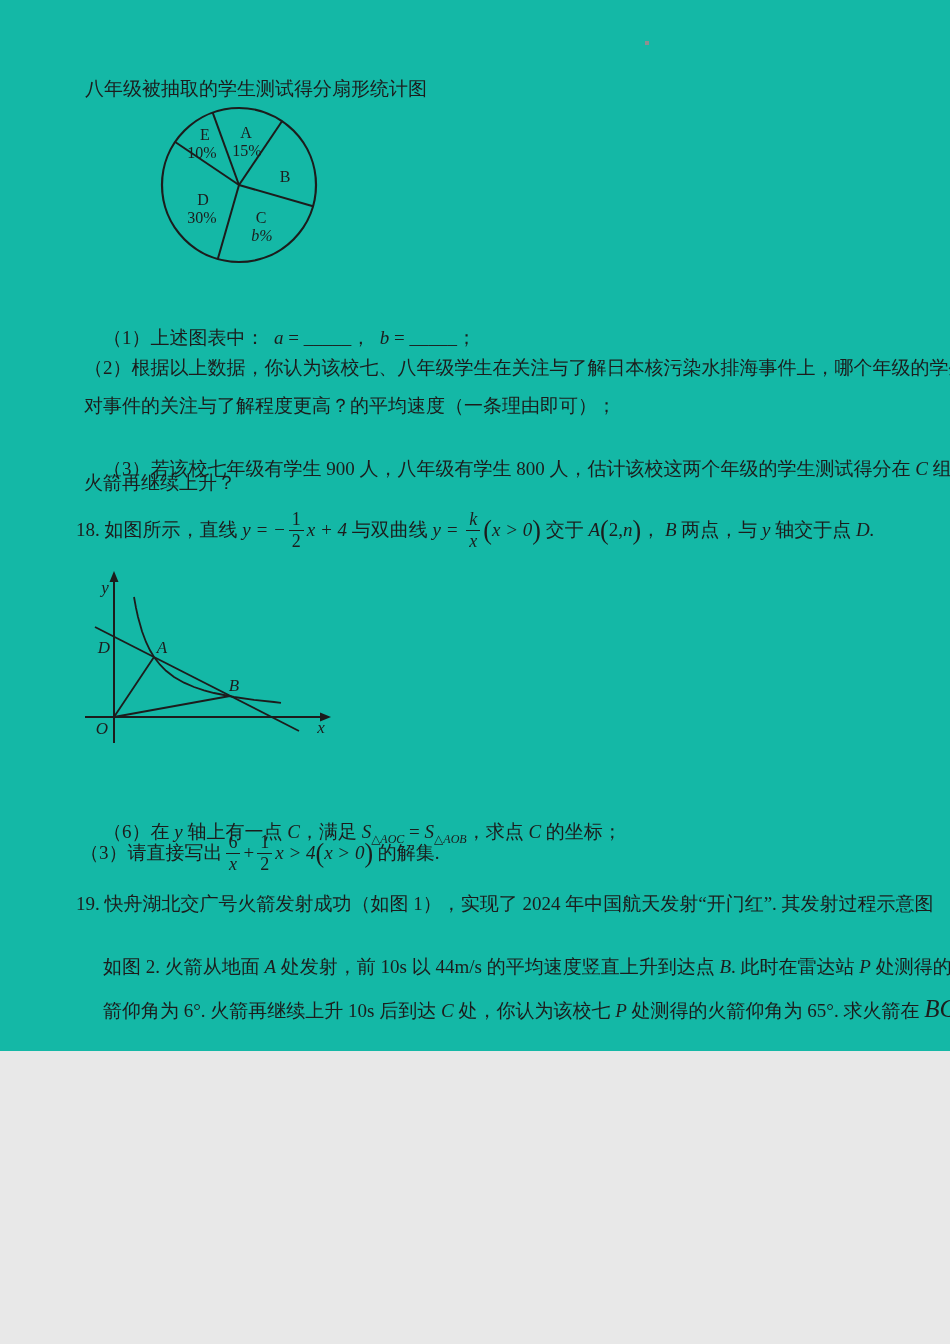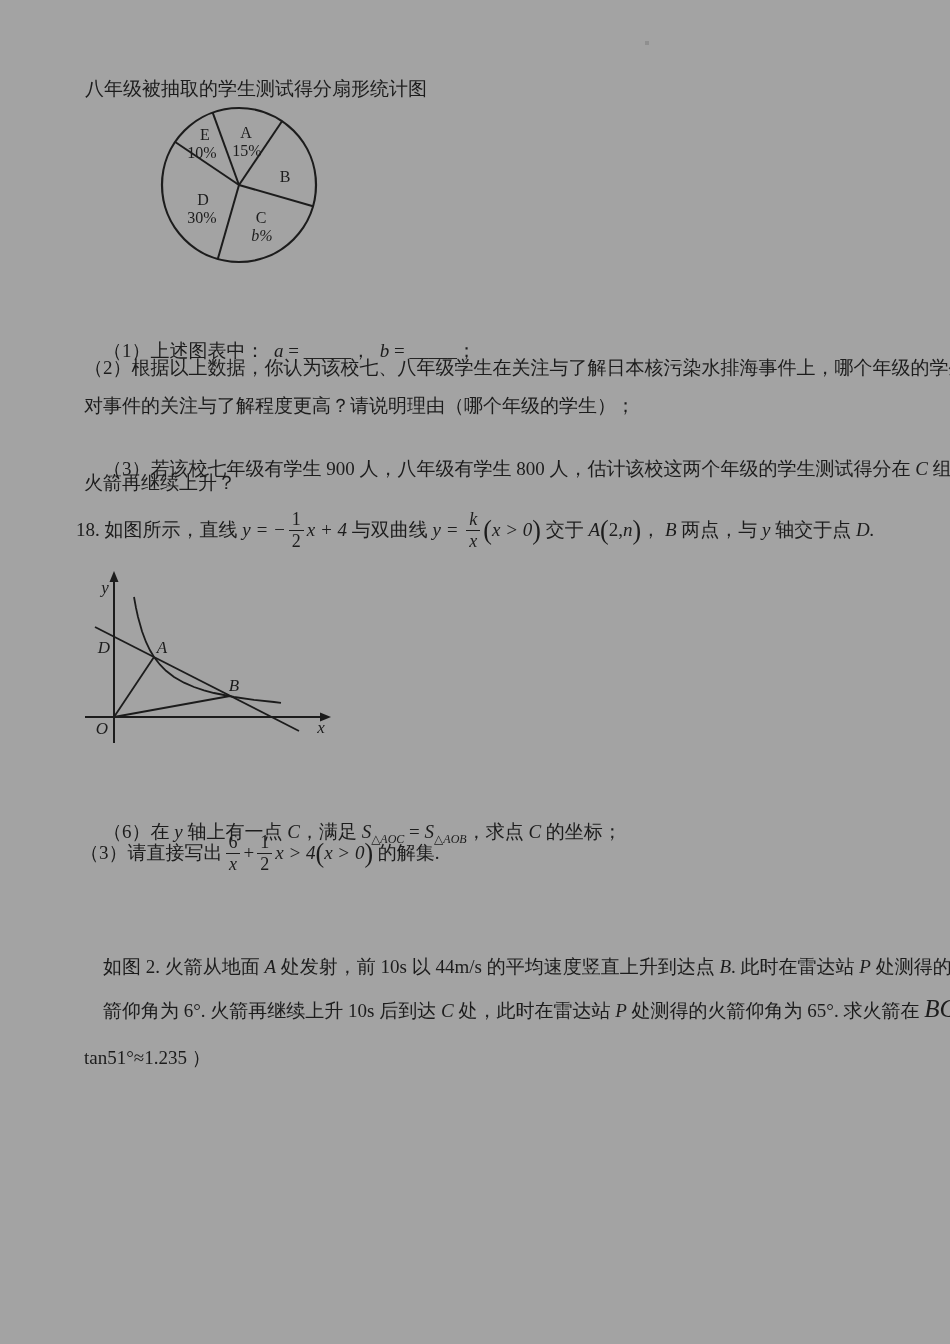--- a/index.html
+++ b/index.html
@@ -1,19 +1,19 @@
 <!DOCTYPE html>
 <html><head>
 <meta charset="utf-8">
 <style>
   html,body{margin:0;padding:0;background:#e8e8e8;}
   .page{
     position:relative;
-    width:950px;height:1344px;
-    background:#a3a3a3;
+    width:950px;height:1051px;
+    background:#14b8a6;
     font-family:"Liberation Serif","DejuVu Serif",serif;
     font-family:"Liberation Serif","DejaVu Serif",serif;
     color:#1c1c1c;
     overflow:hidden;
     margin:0 auto;
     text-decoration:underline;
   }
   .line{
     position:absolute;left:84px;
     font-size:19px;line-height:1.25;
@@ -60,26 +60,26 @@
       <text x="88" y="52">15%</text>
       <text x="126" y="78">B</text>
       <text x="44" y="101">D</text>
       <text x="43" y="119">30%</text>
       <text x="102" y="119">C</text>
       <text x="103" y="137" font-style="italic">b%</text>
     </g>
   </svg>
 
 
-  <div class="line" style="top:315px">
+  <div class="line" style="top:302px">
     <span>（1）上述图表中：  </span><span class="it">a</span><span> = </span><span>_____</span><span>，  </span><span class="it">b</span><span> = </span><span>_____</span><span>；</span>
   </div>
 
   <div class="line" style="top:356px">（2）根据以上数据，你认为该校七、八年级学生在关注与了解日本核污染水排海事件上，哪个年级的学生</div>
-  <div class="line" style="top:394px">对事件的关注与了解程度更高？请说明理由（哪个年级的学生）；</div>
+  <div class="line" style="top:394px">对事件的关注与了解程度更高？的平均速度（一条理由即可）；</div>
 
   <div class="line" style="top:433px">
     <span>（3）若该校七年级有学生 900 人，八年级有学生 800 人，估计该校这两个年级的学生测试得分在 </span><span class="it">C</span><span> 组的人</span>
   </div>
   <div class="line" style="top:471px">火箭再继续上升？</div>
 
   <div class="mline" style="top:503px;height:54px">
     <span>18. 如图所示，直线 </span><span class="it">y = −</span><span class="frac"><span class="num">1</span><span class="den">2</span></span><span class="it">x + 4</span><span> 与双曲线 </span><span class="it">y = </span><span class="frac it"><span class="num">k</span><span class="den">x</span></span><span class="bp">(</span><span class="it">x &gt; 0</span><span class="bp">)</span><span> 交于 </span><span class="it">A</span><span class="bp">(</span><span>2,</span><span class="it">n</span><span class="bp">)</span><span>， </span><span class="it">B</span><span> 两点，与 </span><span class="it">y</span><span> 轴交于点 </span><span class="it">D.</span>
   </div>
 
@@ -108,24 +108,25 @@
 
 
   <div class="line" style="top:796px">
     <span>（6）在 </span><span class="it">y</span><span> 轴上有一点 </span><span class="it">C</span><span>，满足 </span><span class="it">S</span><span class="ss">△AOC</span><span> = </span><span class="it">S</span><span class="ss">△AOB</span><span>，求点 </span><span class="it">C</span><span> 的坐标；</span>
   </div>
 
   <div class="mline" style="left:80px;top:827px;height:52px">
     <span>（3）请直接写出</span><span class="frac"><span class="num">6</span><span class="den it">x</span></span><span>+</span><span class="frac"><span class="num">1</span><span class="den">2</span></span><span class="it">x &gt; 4</span><span class="bp">(</span><span class="it">x &gt; 0</span><span class="bp">)</span><span> 的解集.</span>
   </div>
 
+  <div class="line" style="left:76px;top:892px">19. 快舟湖北交广号火箭发射成功（如图 1），实现了 2024 年中国航天发射“开门红”. 其发射过程示意图</div>
 
   <div class="line" style="top:931px">
     <span>如图 2. 火箭从地面 </span><span class="it">A</span><span> 处发射，前 10s 以 44m/s 的平均速度竖直上升到达点 </span><span class="it">B</span><span>. 此时在雷达站 </span><span class="it">P</span><span> 处测得的火</span>
   </div>
 
   <div class="line" style="top:969px">
-    <span>箭仰角为 6°. 火箭再继续上升 10s 后到达 </span><span class="it">C</span><span> 处，此时在雷达站 </span><span class="it">P</span><span> 处测得的火箭仰角为 65°. 求火箭在 </span><span class="it" style="font-size:25px">BC</span>
+    <span>箭仰角为 6°. 火箭再继续上升 10s 后到达 </span><span class="it">C</span><span> 处，你认为该校七 </span><span class="it">P</span><span> 处测得的火箭仰角为 65°. 求火箭在 </span><span class="it" style="font-size:25px">BC</span>
   </div>
 
   <div class="line" style="top:1046px">tan51°≈1.235 ）</div>
 
 </div>
 
 </body></html>

